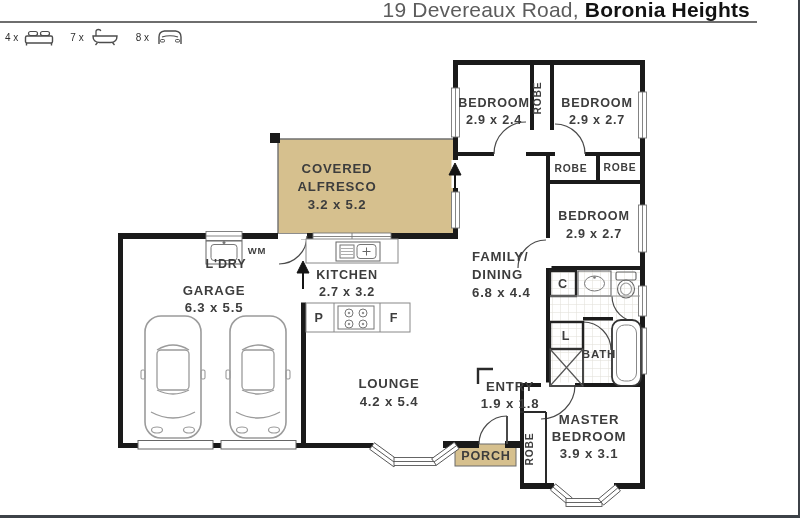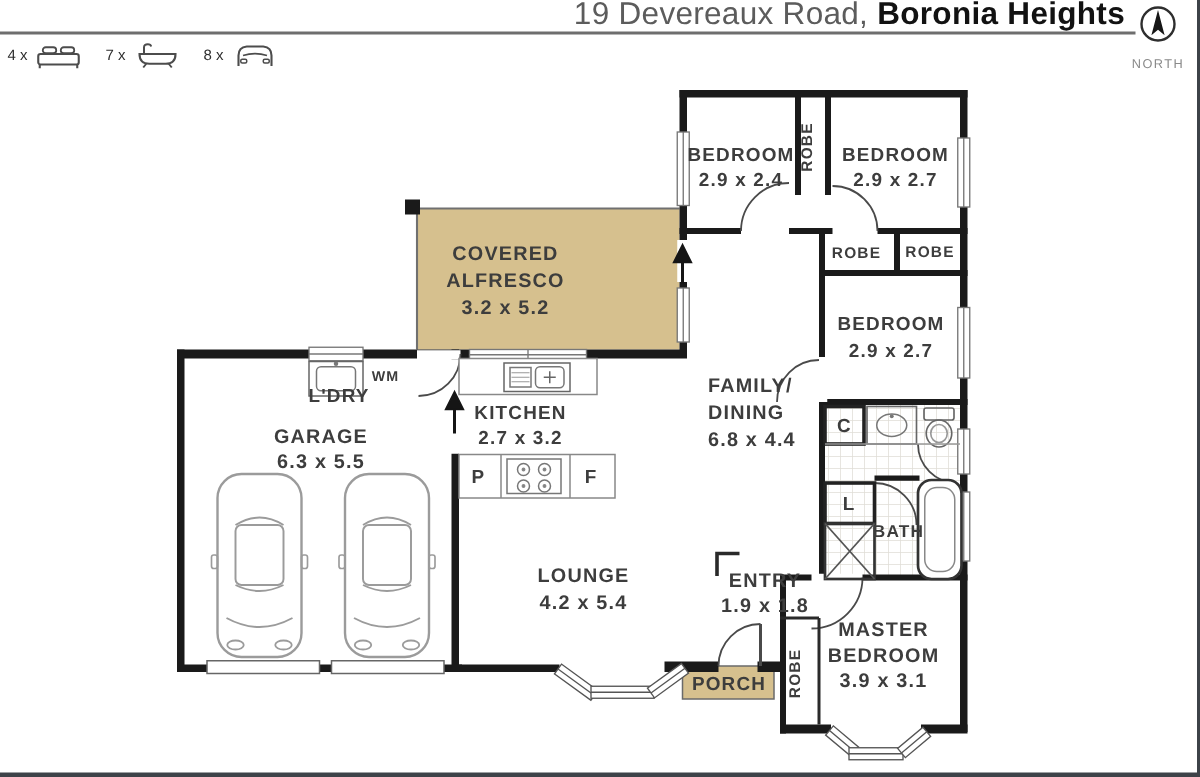--- a/index.html
+++ b/index.html
@@ -33,27 +33,20 @@
 
 <div class="page">
 
 
   <div class="rule"></div>
 
   <div class="address">
     <span>19 Devereaux Road, </span><b>Boronia Heights</b>
   </div>
 
-  <div class="compass">
-    <svg width="36" height="28" viewBox="0 0 36 28">
-      <circle cx="18" cy="13" r="11" fill="none" stroke="#2e2e2e" stroke-width="1.6"></circle>
-      <path d="M18 3.6 L22.4 20.5 L18 16.8 L13.6 20.5 Z" fill="#161616"></path>
-    </svg>
-    <div class="north">NORTH</div>
-  </div>
 
   <div class="features">
     <span class="feat">
       <span>4 x</span>
       <svg width="30" height="20" viewBox="0 0 30 20">
         <rect x="1.5" y="9" width="27" height="7" rx="1.5" fill="none" stroke="#4c4c4c" stroke-width="1.4"></rect>
         <rect x="4.5" y="4.5" width="9" height="4" rx="2" fill="none" stroke="#4c4c4c" stroke-width="1.2"></rect>
         <rect x="16.5" y="4.5" width="9" height="4" rx="2" fill="none" stroke="#4c4c4c" stroke-width="1.2"></rect>
         <path d="M2.5 16 V18.5 M27.5 16 V18.5" stroke="#4c4c4c" stroke-width="1.4"></path>
       </svg>

